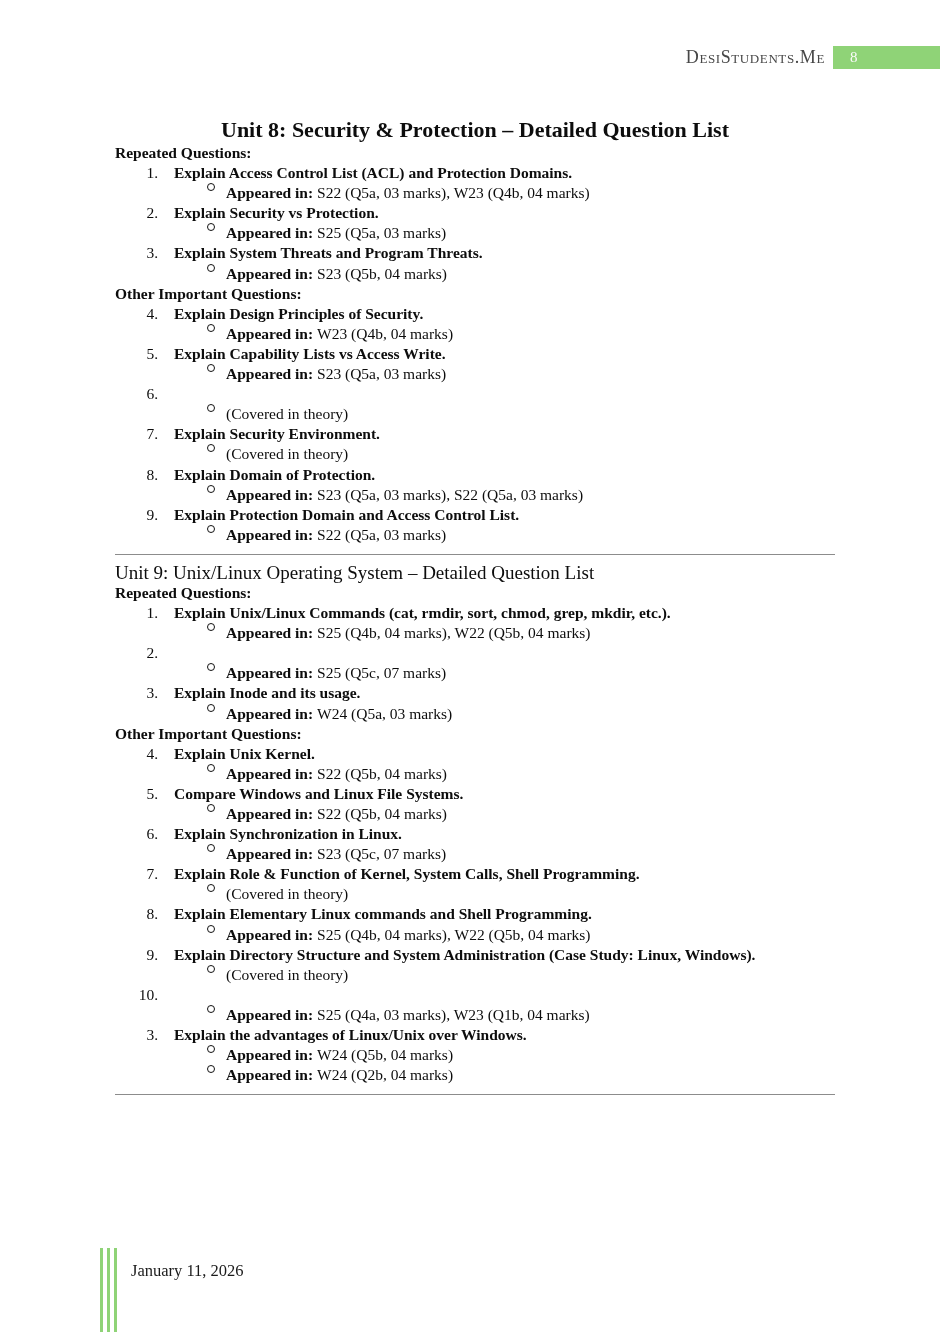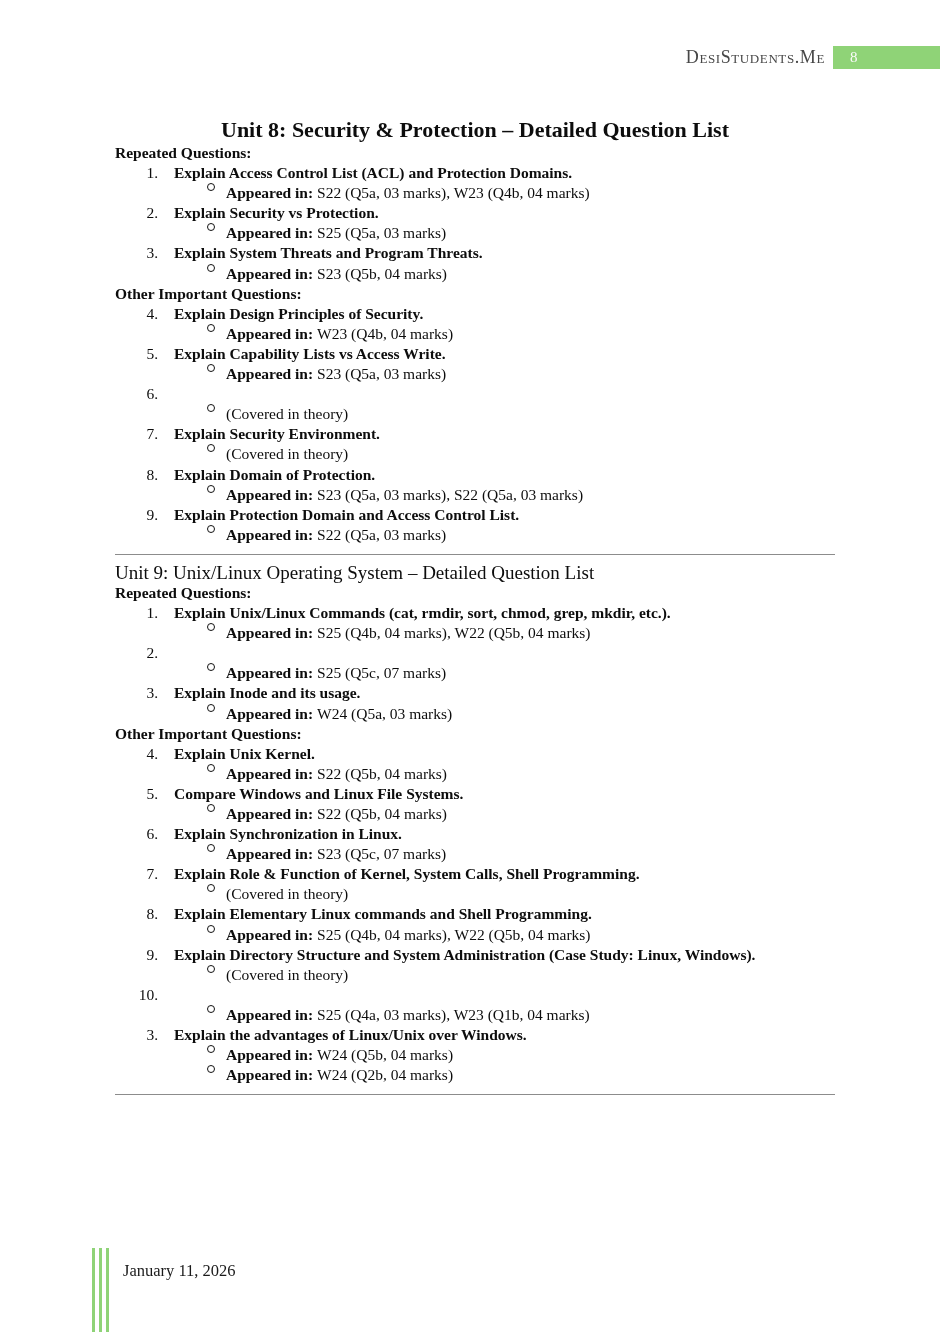--- a/index.html
+++ b/index.html
@@ -64,21 +64,21 @@
     border-radius:50%;
     margin-right:11px;
     box-sizing:content-box;
   }
   .sub-label { font-weight:bold; }
   .sub-text { font-weight:normal; }
 
   .divider { border:none; border-top:1px solid #8c8c8c; height:0; margin:9px 0 8px 0; }
 
   
-  .footer { position:absolute; left:92px; top:1248px; height:84px; display:flex; align-items:flex-start; }
+  .footer { position:absolute; left:100px; top:1248px; height:84px; display:flex; align-items:flex-start; }
   .footer-bars { display:flex; height:84px; }
   .footer-bars i { display:block; width:3px; height:100%; background:var(--accent-green, #8fd377); margin-right:4px; }
   .footer-date { margin-left:10px; font-size:16.5px; padding-top:13px; color:#1a1a1a; }
 </style>
 </head>
 <body>
 
 <div class="page">
 
   <div class="header">

